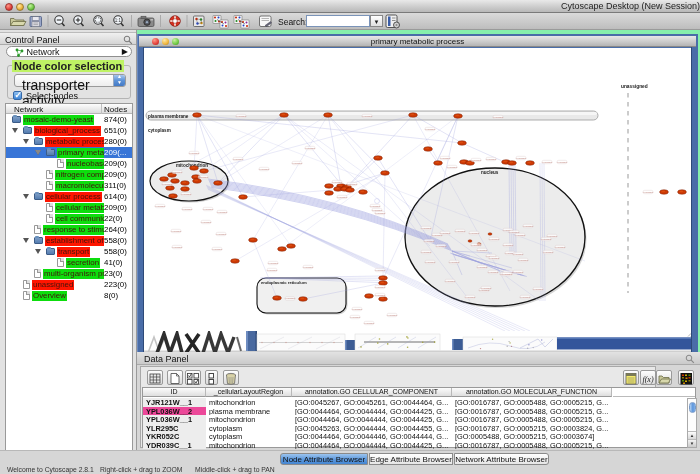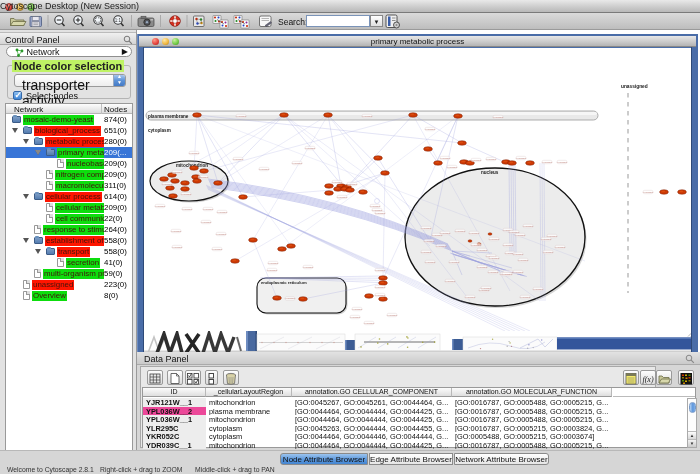--- a/index.html
+++ b/index.html
@@ -9,21 +9,21 @@
   .abs { position:absolute; }
 
   
   #titlebar { left:0; top:0; width:700px; height:13px;
     background:linear-gradient(#e9e9e9,#cdcdcd 55%,#b8b8b8);
     border-bottom:1px solid #7a7a7a; }
   .tl { position:absolute; top:2.5px; width:8px; height:8px; border-radius:50%; }
   #titlebar .t1 { left:5px;  background:radial-gradient(circle at 35% 30%, #ff9a8a, #e2403a 60%, #9c1b14); border:0.5px solid #9a3833;}
   #titlebar .t2 { left:16px; background:radial-gradient(circle at 35% 30%, #ffe9a8, #efb53c 60%, #a8741a); border:0.5px solid #9d7c32;}
   #titlebar .t3 { left:27px; background:radial-gradient(circle at 35% 30%, #c7f1a0, #6fc944 60%, #3c7d1e); border:0.5px solid #5d8f3f;}
-  #title-text { left:0; top:1px; width:700px; text-align:left; font-size:9px; color:#222; }
+  #title-text { left:0; top:1px; width:700px; text-align:right; font-size:9px; color:#222; }
 
   
   #toolbar { left:0; top:13px; width:700px; height:17px;
     background:linear-gradient(#dadada,#c9c9c9 60%,#bdbdbd);
     border-bottom:1px solid #9a9a9a; }
 
   
   #leftpanel { left:0; top:30px; width:137px; height:422px; background:#e2e2e2; border-right:1px solid #9a9a9a;}
   #cp-header { position:absolute; left:0; top:2px; width:136px; height:13px;
      background:linear-gradient(#f0f0f0,#d5d5d5); border-top:1px solid #bbb; border-bottom:1px solid #aaa; }
@@ -69,21 +69,21 @@
   .bg-r { background:#ff1500; }
   .tri { position:absolute; top:2.5px; width:0; height:0; border-left:3.5px solid transparent; border-right:3.5px solid transparent; border-top:5px solid #555; }
   .fold { position:absolute; top:1.5px; width:9px; height:7px; background:linear-gradient(#7c9cc4,#537cb0); border:0.5px solid #3c5c88; border-radius:1px; }
   .fold:before { content:""; position:absolute; left:0px; top:-2px; width:4px; height:2px; background:#6890bc; border-radius:1px 1px 0 0; }
   .file { position:absolute; top:0.5px; width:7px; height:9px; background:#fff; border:0.6px solid #999; border-radius:0 2px 0 0;}
   .file:before { content:""; position:absolute; right:-0.5px; top:-0.5px; width:3px; height:3px; background:#ddd; border-left:0.6px solid #999; border-bottom:0.6px solid #999;}
   .selrow { background:#3875d7; }
   .selrow .num { color:#fff; }
 
   
-  #desktop { left:137px; top:30px; width:563px; height:322px; background:#ffffff;padding-left:17px; }
+  #desktop { left:137px; top:30px; width:563px; height:322px; background:#86efac;padding-left:17px; }
   #innerwin { position:absolute; left:0; top:4px; width:561px; height:318px; background:#4a6da8; }
   #iw-titlebar { position:absolute; left:2px; top:2px; width:557px; height:11px;
      background:linear-gradient(#e8e8e8,#c9c9c9 60%,#b4b4b4); border-bottom:1px solid #888;}
   #iw-titlebar .t1 { left:13px; top:2px; width:7px; height:7px; background:radial-gradient(circle at 35% 30%, #ff9a8a, #e2403a 60%, #9c1b14);}
   #iw-titlebar .t2 { left:23px; top:2px; width:7px; height:7px; background:radial-gradient(circle at 35% 30%, #ffe9a8, #efb53c 60%, #a8741a);}
   #iw-titlebar .t3 { left:33px; top:2px; width:7px; height:7px; background:radial-gradient(circle at 35% 30%, #c7f1a0, #6fc944 60%, #3c7d1e);}
   #iw-title { position:absolute; left:0; top:1px; width:557px; text-align:center; font-size:8px; color:#111;}
   #canvas { position:absolute; left:7px; top:14px; width:547px; height:283px; background:#ffffff; }
   #winstrip { position:absolute; left:7px; top:297px; width:547px; height:21px; background:#fff; }
 
@@ -333,21 +333,21 @@
           <div class="num">558(0)</div>
         </div>
       <div class="trow" style="top:153px;">
           <div class="file" style="left:51px;"></div>
           <div class="lbl bg-g" style="left:60px;max-width:38px;">secretion</div>
           <div class="num">41(0)</div>
         </div>
       <div class="trow" style="top:164px;">
           <div class="file" style="left:28px;"></div>
           <div class="lbl bg-g" style="left:37px;max-width:61px;">multi-organism pro</div>
-          <div class="num">59(0)</div>
+          <div class="num">23(0)</div>
         </div>
       <div class="trow" style="top:175px;">
           <div class="file" style="left:17px;"></div>
           <div class="lbl bg-r" style="left:26px;max-width:72px;">unassigned</div>
           <div class="num">223(0)</div>
         </div>
       <div class="trow" style="top:186px;">
           <div class="file" style="left:17px;"></div>
           <div class="lbl bg-g" style="left:26px;max-width:72px;">Overview</div>
           <div class="num">8(0)</div>

